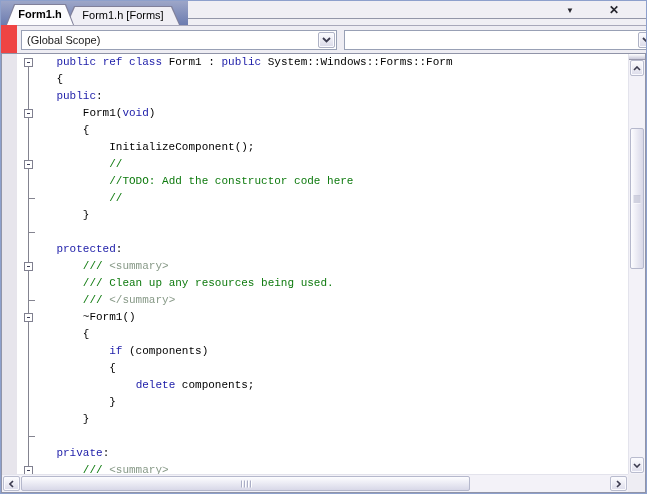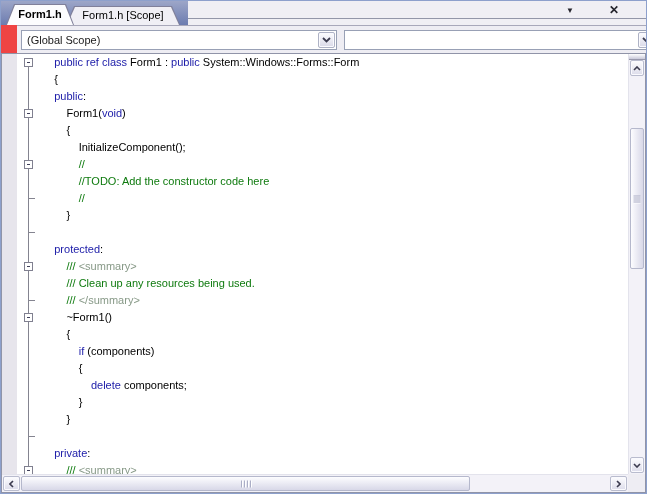--- a/index.html
+++ b/index.html
@@ -34,22 +34,22 @@
   .combo .drop-btn{position:absolute;right:1px;top:1px;bottom:1px;width:17px;border:1px solid #AEB2C5;border-radius:2px;
        background:linear-gradient(#FDFDFF,#D9D9E8);box-shadow:inset 0 0 0 1px #FAFAFE;box-sizing:border-box;
        display:flex;align-items:center;justify-content:center;}
 
   
   .frame{position:absolute;left:0;top:52px;right:0;bottom:0;background:#fff;border:1px solid #9094A8;box-sizing:border-box;}
 
   
   .code-area{position:absolute;left:0;top:0;right:17px;bottom:18px;overflow:hidden;background:#fff;cursor:text;}
   .indicator-margin{position:absolute;left:0;top:0;width:15px;height:100%;background:#E7E5EC;}
-  .code-lines{position:absolute;left:0;top:0;right:0;padding-left:40px;
-      font-family:Liberation Sans, sans-serif;font-size:11px;line-height:17px;white-space:pre;}
+  .code-lines{position:absolute;left:0;top:0;right:0;padding-left:28px;
+      font-family:Liberation Mono, monospace;font-size:11px;line-height:17px;white-space:pre;}
   .code-line{height:17px;}
   .seg-p{color:#000;}
   .seg-k{color:var(--kw);}
   .seg-c{color:var(--cm);}
   .seg-x{color:var(--xt);text-align:center;}
 
   
   .fold-column{position:absolute;left:0;top:0;width:40px;height:100%;}
   .fold-vline{position:absolute;left:26px;width:1px;background:#848490;}
   .fold-box{position:absolute;left:22px;width:9px;height:9px;background:#fff;border:1px solid #808090;box-sizing:border-box;}
@@ -88,21 +88,21 @@
 
     <div class="tab tab-active">
       <span class="shape-border"></span>
       <span class="shape-fill"></span>
       <span class="tab-label">Form1.h</span>
     </div>
 
     <div class="tab tab-inactive">
       <span class="shape-border"></span>
       <span class="shape-fill"></span>
-      <span class="tab-label">Form1.h [Scope]</span>
+      <span class="tab-label">Form1.h [Forms]</span>
     </div>
 
     <div class="win-btn" id="btn-tablist">▼</div>
     <div class="win-btn" id="btn-close">✕</div>
   </div>
 
   <div class="navbar">
     <div class="combo" id="combo-scope">
       <span class="combo-text">(Global Scope)</span>
       <span class="drop-btn">

